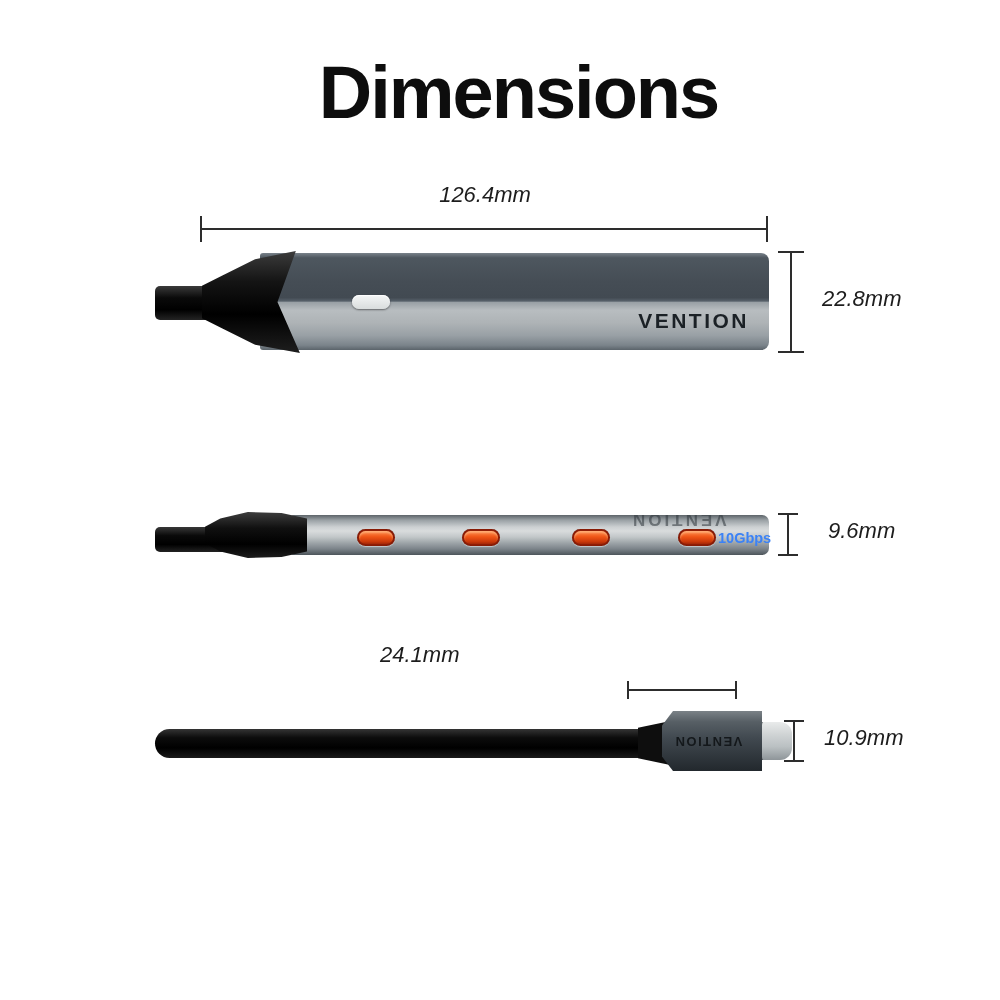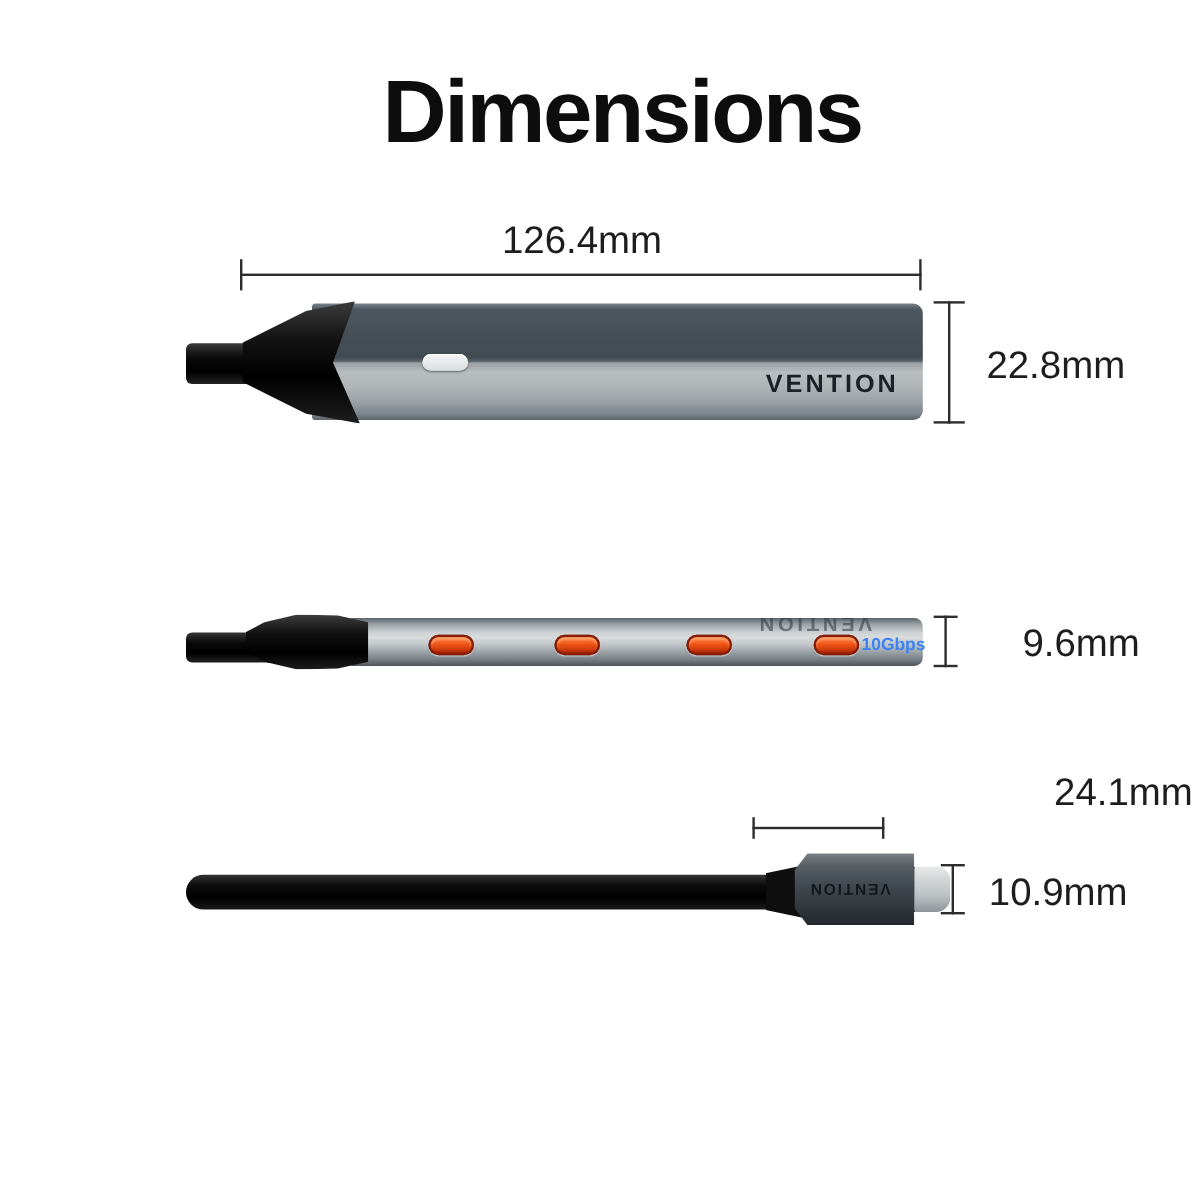--- a/index.html
+++ b/index.html
@@ -9,21 +9,21 @@
   }
   .abs { position:absolute; }
 
   
   .title {
     position:absolute; top:50px; left:0; width:981px; text-align:center;
     font-size:74px; font-weight:800; letter-spacing:-2px; color:#0d0d0d; margin:0;padding-left:28px;
   }
 
   
-  .dim { position:absolute; font-size:32px; font-weight:400; color:#1d1d1d; letter-spacing:0; }
+  .dim { position:absolute; font-size:22px; font-weight:400; color:#1d1d1d; letter-spacing:0;font-style:italic; }
 
   
   .hbracket { position:absolute; height:2px; background:#2d2d2d; --tick:26px; }
   .hbracket::before, .hbracket::after {
     content:""; position:absolute; width:2px; height:var(--tick);
     top:calc(1px - var(--tick)/2); background:#2d2d2d;
   }
   .hbracket::before { left:0; } .hbracket::after { right:0; }
 
   .vbracket { position:absolute; width:2px; background:#2d2d2d; --tick:26px; }
@@ -94,24 +94,24 @@
     background:#8f1d06; box-shadow:0 1px 1px rgba(255,255,255,0.5), inset 0 0 1px #4d0c02;
   }
   .port::before {
     content:""; position:absolute; inset:2px; border-radius:7px;
     background:linear-gradient(180deg,#ff8c4e,#ef5517 45%,#cd3a0b 80%,#a52708);
     box-shadow:inset 0 2px 2px rgba(255,200,150,0.55);
   }
   .p1 { left:67px; } .p2 { left:172px; } .p3 { left:282px; } .p4 { left:388px; }
   .speed { left:718px; top:530px; font-size:14.5px; font-weight:700; color:#3b82f6; z-index:4; }
   .vb2 { left:787px; top:513px; height:43px; --tick:20px; }
-  .lbl-h2 { left:852px; top:518px; }
+  .lbl-h2 { left:828px; top:518px; }
 
   
-  .lbl-w3 { top:642px; left:394px; width:600px; text-align:right; }
+  .lbl-w3 { top:642px; left:380px; width:600px; text-align:left; }
   .hb3 { left:627px; top:689px; width:110px; --tick:18px; }
   .cable3 {
     left:155px; top:729px; width:500px; height:29px;
     background:linear-gradient(180deg,#343434,#0c0c0c 30%,#000 65%,#1a1a1a);
     border-radius:15px 0 0 15px;
   }
   .boot3 {
     left:638px; top:719px; width:42px; height:48px; background:#0e0e0e;
     clip-path:polygon(0 18%, 100% 0, 100% 100%, 0 82%); border-radius:6px;
   }

